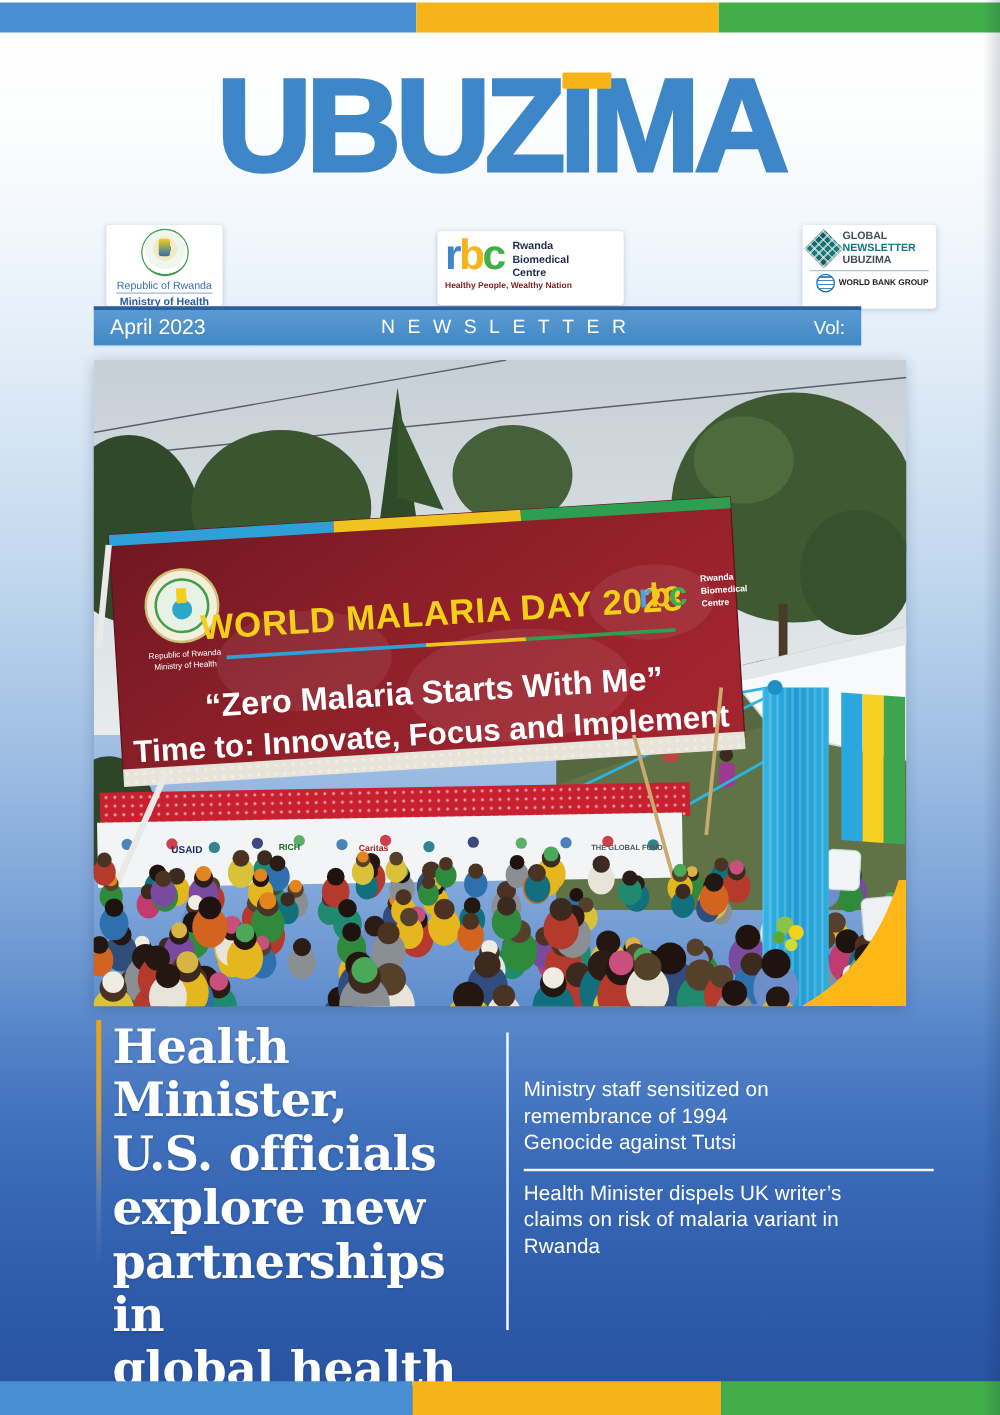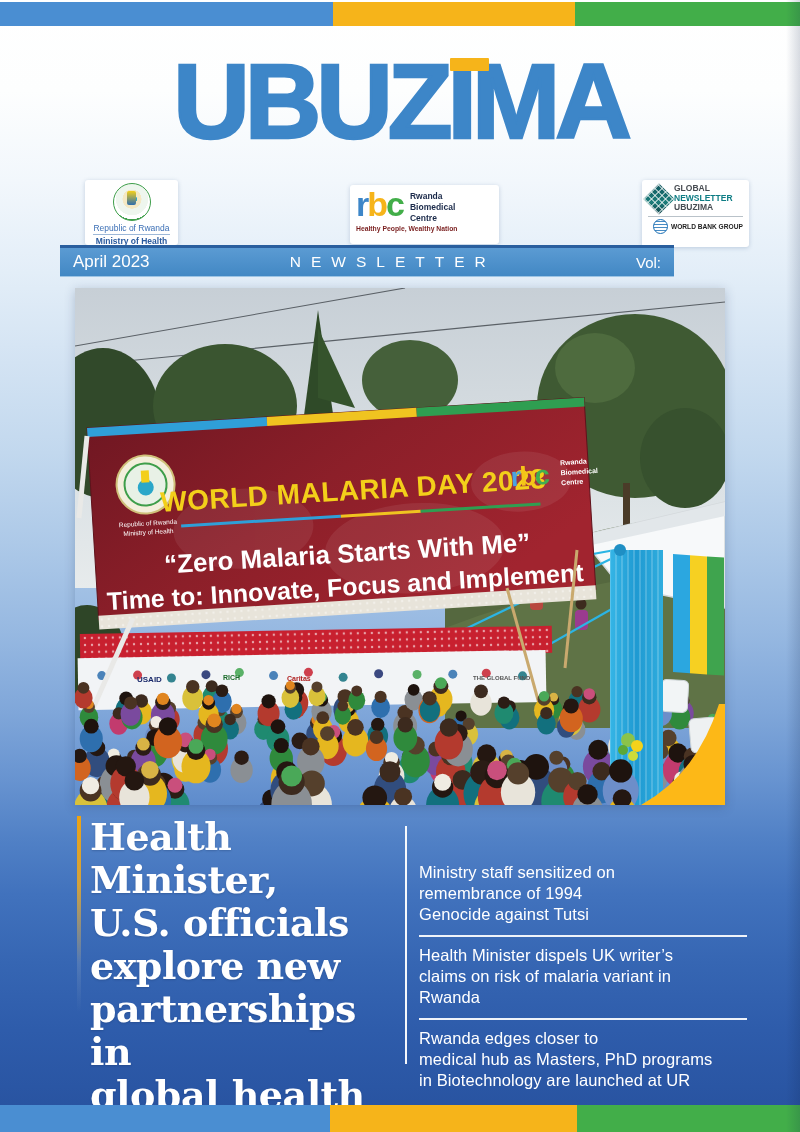--- a/index.html
+++ b/index.html
@@ -58,21 +58,21 @@
   .gff-text{font-size:8.5px; font-weight:bold; line-height:9.5px; color:#474c52;}
   .gff-text .teal{color:#0d7c84;}
   .gff-div{border-top:1px solid #b9c2c9; margin:3px 1px 2px;}
   .wbg-row{display:flex; align-items:center;}
   .wbg-globe{width:13px; height:13px; border-radius:50%; border:1.5px solid #1a6fb5; margin:0 3px 0 6px;
     background:
       repeating-linear-gradient(0deg, transparent 0 2px, rgba(26,111,181,.8) 2px 3px),
       #fff;}
   .wbg-text{font-size:6.6px; font-weight:bold; color:#222;}
   
-  .news-bar{position:absolute; left:60px; top:245px; width:614px; height:32px;
+  .news-bar{position:absolute; left:75px; top:245px; width:614px; height:32px;
     background:linear-gradient(180deg,#5b9bd3,#4288c4);
     border-top:3px solid #2a5f9e; border-bottom:1px solid #9cc4e4;
     display:flex; align-items:center; justify-content:space-between;
     padding:0 13px; box-sizing:border-box; color:#fff;}
   .nb-date{font-size:17px;}
   .nb-label{font-size:15.5px; letter-spacing:10px; }
   .nb-vol{font-size:15px;}
   
   .photo{position:absolute; left:75px; top:288px; width:650px; height:517px;
     box-shadow:0 2px 10px rgba(30,50,90,.25);}
@@ -1010,23 +1010,20 @@
 security</div>
   <div class="v-divider"></div>
 
   <div class="news-list">
     <div class="news-item">Ministry staff sensitized on
 remembrance of 1994
 Genocide against Tutsi</div>
     <div class="news-item">Health Minister dispels UK writer’s
 claims on risk of  malaria variant in
 Rwanda</div>
-    <div class="news-item">Rwanda edges closer to
-medical hub as Masters, PhD programs
-in Biotechnology are launched at UR</div>
   </div>
 
   <div class="bar bar-bottom">
     <div class="seg-blue" style="width:330px"></div>
     <div class="seg-yellow" style="width:247px"></div>
     <div class="seg-green" style="width:223px"></div>
   </div>
 
   <div class="edge-shade"></div>
 </div>

